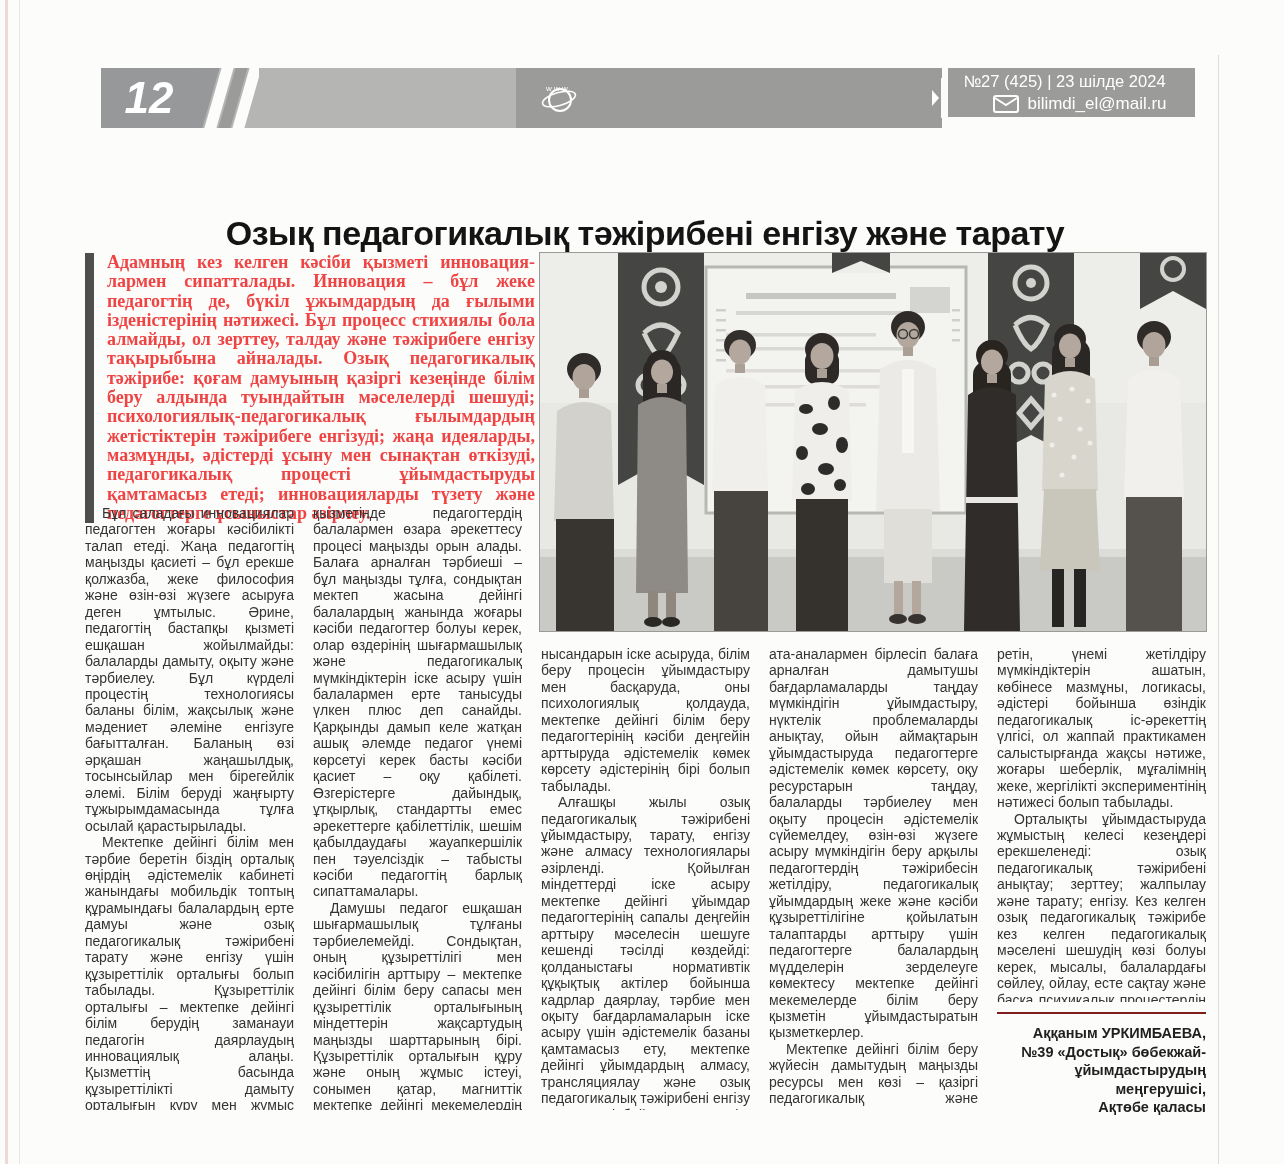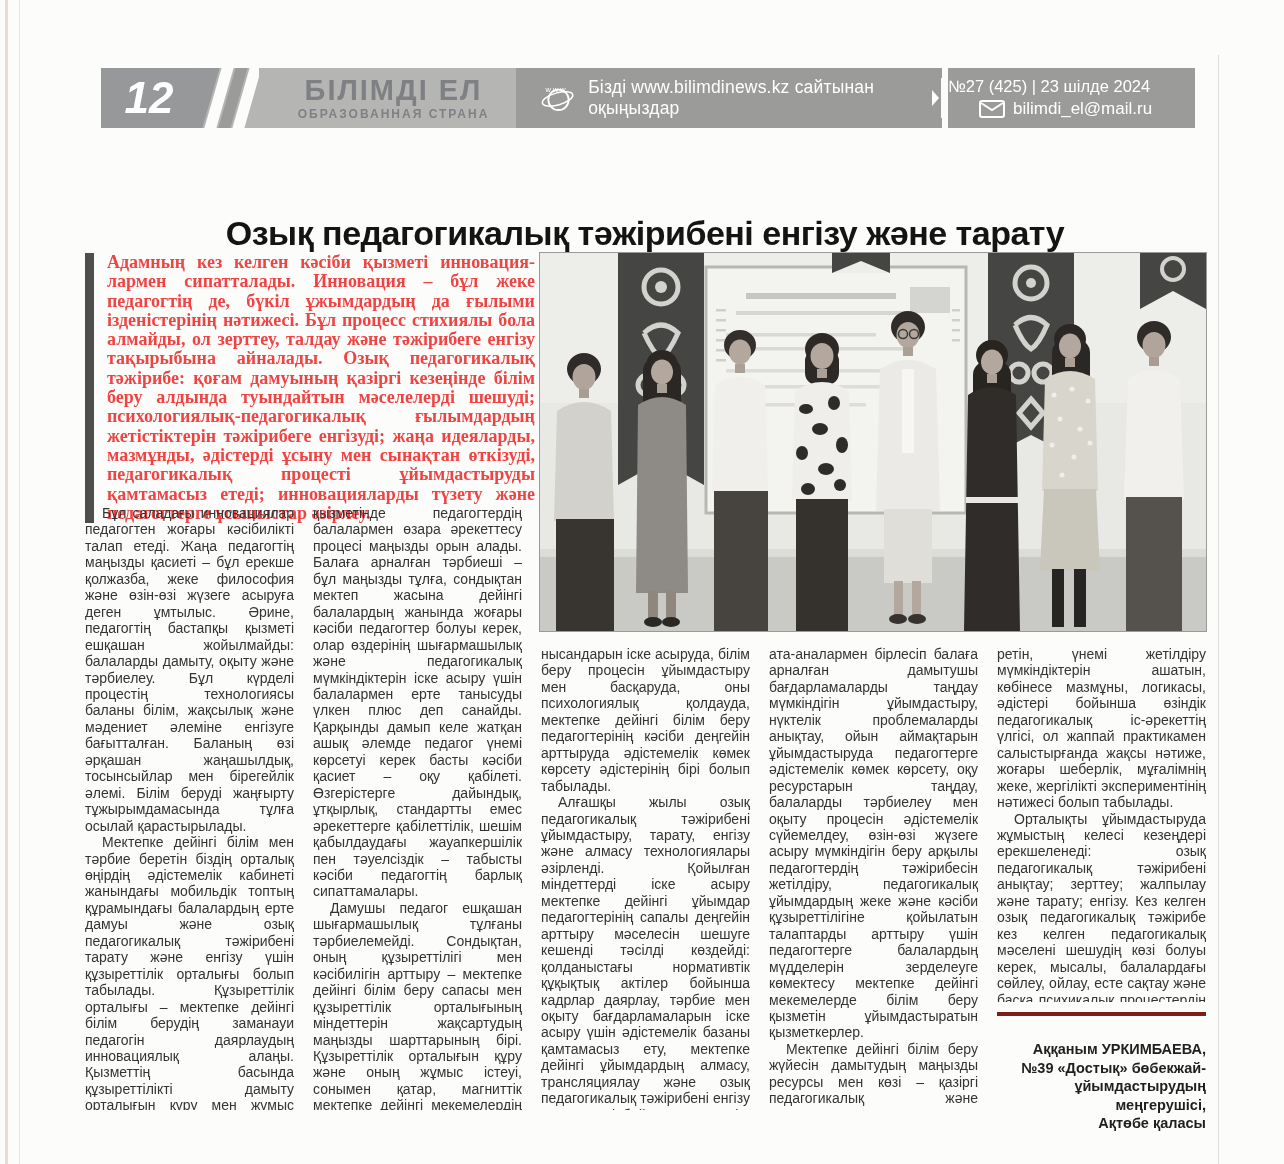--- a/index.html
+++ b/index.html
@@ -25,22 +25,22 @@
         align-items:center;justify-content:center;color:#7e8083;}
   .logo-title{font-size:29px;font-weight:800;letter-spacing:2px;line-height:1;}
   .logo-sub{font-size:12px;font-weight:bold;letter-spacing:2px;margin-top:2px;}
 
   .webbar{position:absolute;left:516px;top:68px;width:426px;height:60px;background:#9b9c9a;
           display:flex;align-items:center;color:#fff;padding-left:24px;box-sizing:border-box;gap:13px;}
   .webbar-text{font-size:17.5px;letter-spacing:.2px;}
   .bar-arrow{position:absolute;right:3px;top:22px;width:0;height:0;
              border-left:7px solid #fff;border-top:8px solid transparent;border-bottom:8px solid transparent;}
 
-  .issuebox{position:absolute;left:948px;top:68px;width:247px;height:60px;background:#9b9c9a;color:#fff;
-            display:flex;flex-direction:column;align-items:flex-start;justify-content:center;
+  .issuebox{position:absolute;left:948px;top:68px;width:247px;height:49px;background:#9b9c9a;color:#fff;
+            display:flex;flex-direction:column;align-items:center;justify-content:center;
             padding-right:14px;box-sizing:border-box;gap:3px;}
   .issue-line1{font-size:16.5px;}
   .email-row{display:flex;align-items:center;gap:8px;font-size:17px;padding-left:31px;}
   .issue-tick{position:absolute;left:-7px;top:10px;width:2px;height:40px;background:#fcfcfa;}
   .issue-tick:after{content:"";position:absolute;left:2px;top:15px;width:0;height:0;
              border-left:5px solid #fcfcfa;border-top:5px solid transparent;border-bottom:5px solid transparent;}
 
   
   .kicker{position:absolute;display:flex;align-items:stretch;height:31px;}
   .kicker-arrow{width:20px;background:#717274;
@@ -68,52 +68,47 @@
   
   .col{position:absolute;width:209px;font-size:14px;line-height:16.45px;text-align:justify;
       color:#343434;overflow:hidden;}
   .col p{margin:0;text-indent:17px;}
   .col.cont p:first-child{text-indent:0;}
   #col1{left:85px;top:505px;height:605px;}
   #col2{left:313px;top:505px;height:605px;}
   #col3{left:541px;top:646px;height:464px;}
   #col4{left:769px;top:646px;height:464px;}
   #col5{left:997px;top:646px;height:356px;}
-  .author{position:absolute;left:997px;top:1012px;width:209px;border-top:4px solid #7f1d1d;
-      padding-top:24px;font-weight:bold;font-size:14.5px;line-height:18.5px;text-align:right;color:#1f1f1f;}
+  .author{position:absolute;left:997px;top:1012px;width:209px;border-top:2px solid #7f1d1d;
+      padding-top:10px;font-weight:bold;font-size:14.5px;line-height:18.5px;text-align:right;color:#1f1f1f;}
 </style>
 </head>
 <body>
 
 <div class="page">
   <div class="edge-pink"></div>
   <div class="edge-l"></div>
   <div class="edge-r"></div>
 
   <header class="masthead">
     <div class="pagenum">12</div>
     <div class="chevzone">
       <div class="s s1"></div>
         <div class="s s2"></div>
         <div class="s s3"></div>
         <div class="s s4"></div>
     </div>
-    <div class="logo">
-      <div class="logo-title">БІЛІМДІ ЕЛ</div>
-      <div class="logo-sub">ОБРАЗОВАННАЯ СТРАНА</div>
-    </div>
   </header>
 
   <div class="webbar">
     <svg width="38" height="34" viewBox="0 0 38 34">
       <circle cx="20" cy="19" r="11" fill="none" stroke="#fff" stroke-width="2"></circle>
       <ellipse cx="19" cy="18" rx="17" ry="6.5" fill="none" stroke="#fff" stroke-width="1.6" transform="rotate(-16 19 18)"></ellipse>
       <text x="6" y="10" fill="#fff" font-size="8" font-family="Liberation Sans, sans-serif">w w w</text>
     </svg>
-    <span class="webbar-text">Бізді www.bilimdinews.kz сайтынан оқыңыздар</span>
     <span class="bar-arrow"></span>
   </div>
 
   <div class="issuebox">
     <span class="issue-tick"></span>
     <div class="issue-line1">№27 (425) | 23 шілде 2024</div>
     <div class="email-row">
       <svg width="26" height="18" viewBox="0 0 26 18">
         <rect x="1" y="1" width="24" height="16" rx="2" fill="none" stroke="#fff" stroke-width="2"></rect>
         <path d="M2,3 L13,10 L24,3" fill="none" stroke="#fff" stroke-width="2"></path>

